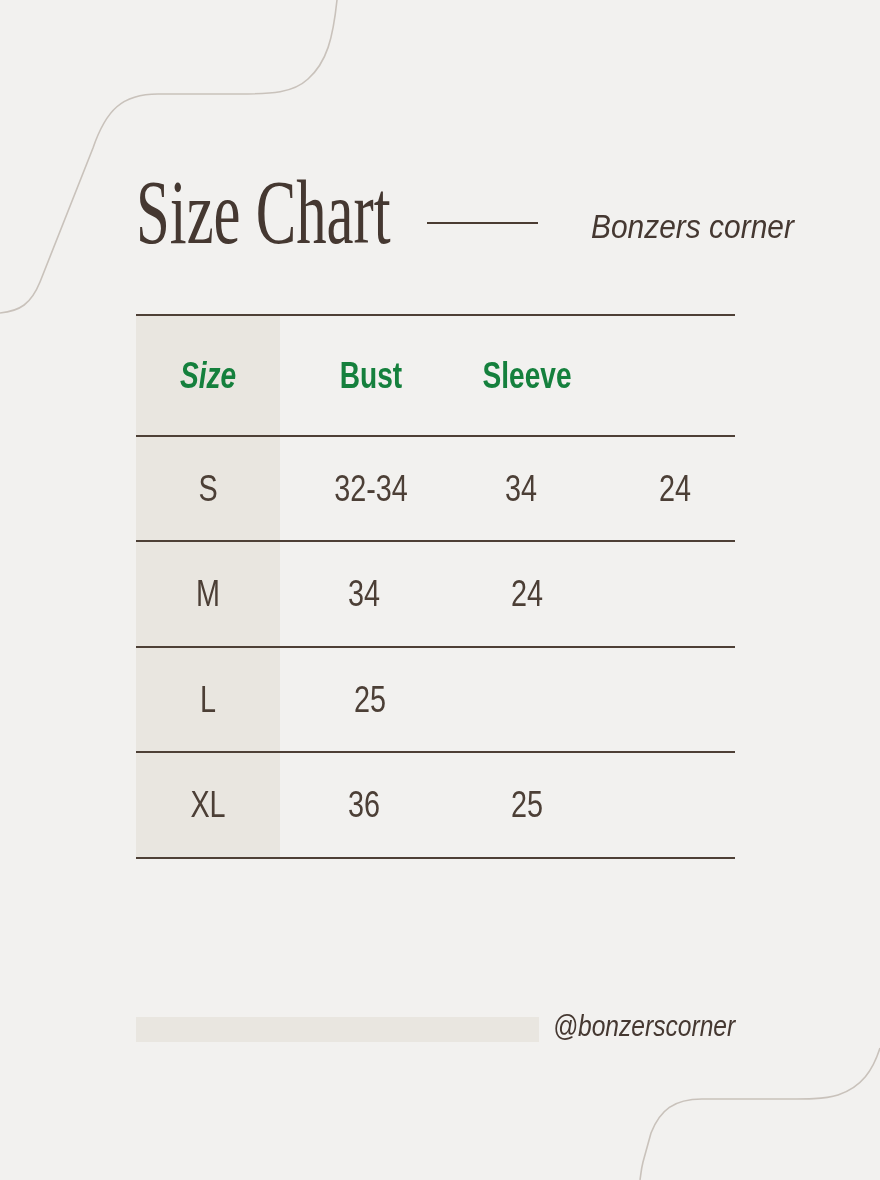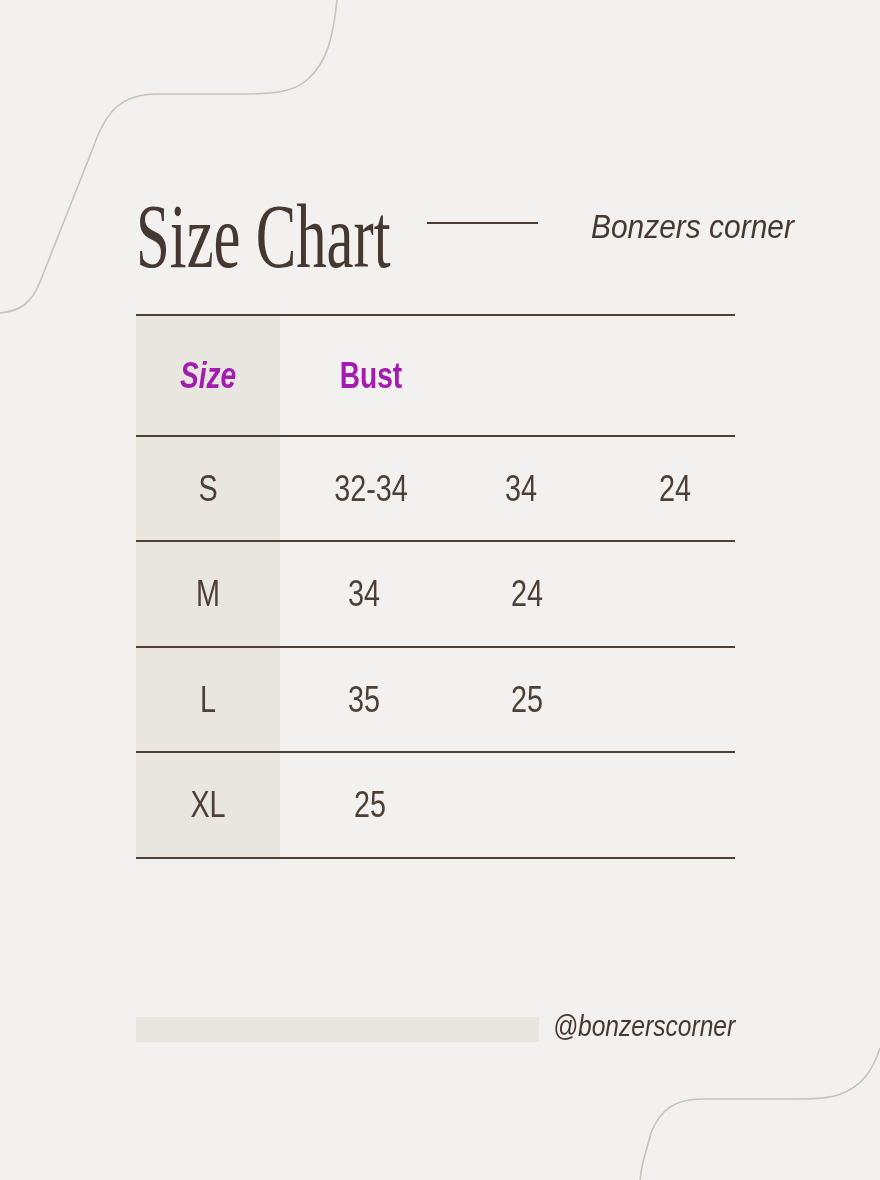--- a/index.html
+++ b/index.html
@@ -22,21 +22,20 @@
     width: 880px;
     height: 1180px;
     pointer-events: none;
   }
   
   .title-wrap {
     position: absolute;
     left: 136px;
     top: 166px;
     white-space: nowrap;
-    margin-top: 24px;
   }
   .title-text {
     display: inline-block;
     font-family: "Liberation Serif", serif;
     font-size: 92px;
     line-height: 1;
     font-weight: 400;
     color: #453831;
     transform: scaleX(0.66);
     transform-origin: left bottom;
@@ -97,21 +96,21 @@
     font-size: 36px;
     line-height: 1;
     color: #4c3f36;
   }
   .cell > span {
     display: inline-block;
     transform: scaleX(0.8);
     transform-origin: center;
     white-space: nowrap;
   }
-  .head .cell { color: #a21caf; font-weight: 700; }
+  .head .cell { color: #15803d; font-weight: 700; }
   .head .cell > span { transform: scaleX(0.78); }
   .head .cell.first > span { font-style: italic; }
   .c2 { padding-left: 22px; }
   .c3 { padding-left: 8px; }
   .c4 { padding-left: 20px; }
   
   .footer-bar {
     position: absolute;
     left: 136px;
     top: 1017px;
@@ -145,41 +144,42 @@
 </div>
 <div class="title-dash"></div>
 <div class="brand">Bonzers corner</div>
 
 <div class="size-table">
   <div class="size-col-bg"></div>
 
   <div class="t-row head">
     <div class="cell first"><span>Size</span></div>
     <div class="cell c2"><span>Bust</span></div>
+    <div class="cell c4"><span>Sleeve</span></div>
   </div>
 
   <div class="t-row body-1">
     <div class="cell first"><span>S</span></div>
     <div class="cell c2"><span>32-34</span></div>
     <div class="cell c3"><span>34</span></div>
     <div class="cell c4"><span>24</span></div>
   </div>
 
   <div class="t-row body-2">
     <div class="cell first"><span>M</span></div>
     <div class="cell c3"><span>34</span></div>
     <div class="cell c4"><span>24</span></div>
   </div>
 
   <div class="t-row body-1">
     <div class="cell first"><span>L</span></div>
-    <div class="cell c3"><span>35</span></div>
     <div class="cell c4"><span>25</span></div>
   </div>
 
   <div class="t-row body-2">
     <div class="cell first"><span>XL</span></div>
+    <div class="cell c3"><span>36</span></div>
     <div class="cell c4"><span>25</span></div>
   </div>
 </div>
 
 <div class="footer-bar"></div>
 <div class="social-handle">@bonzerscorner</div>
 
 </body></html>

